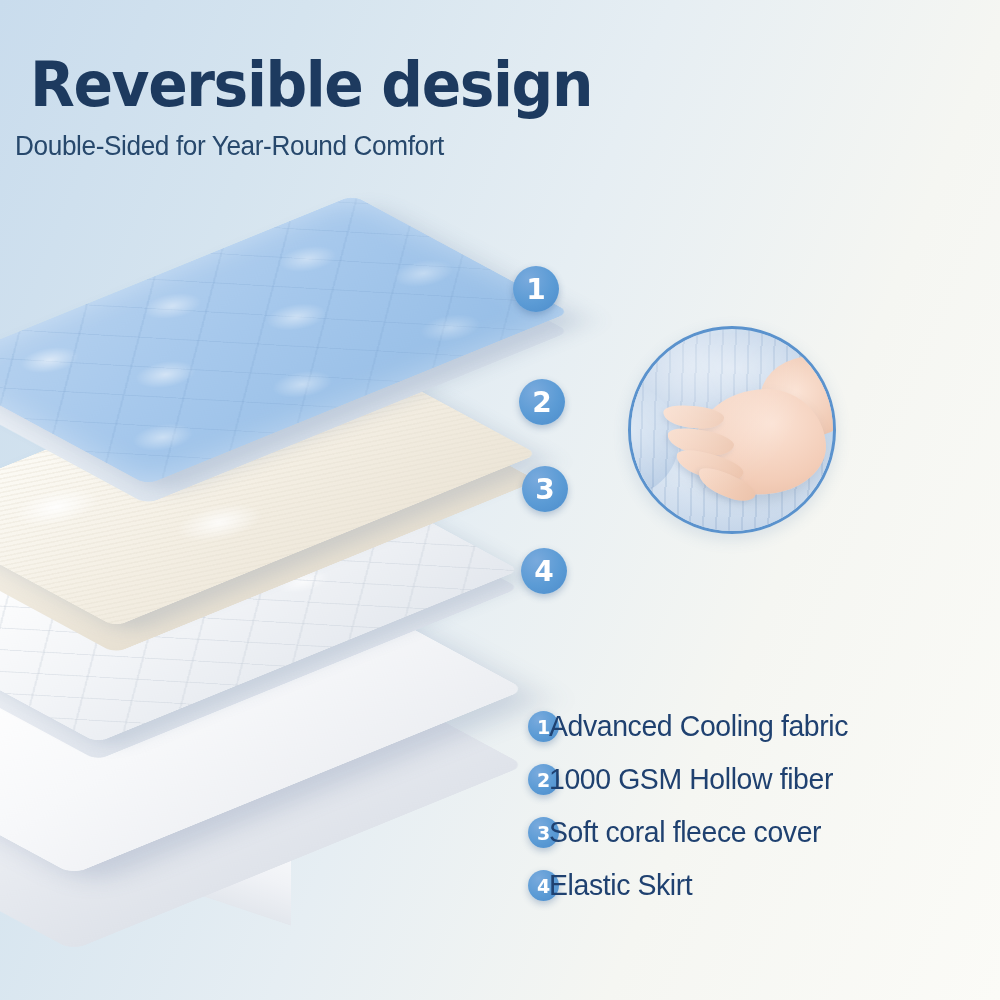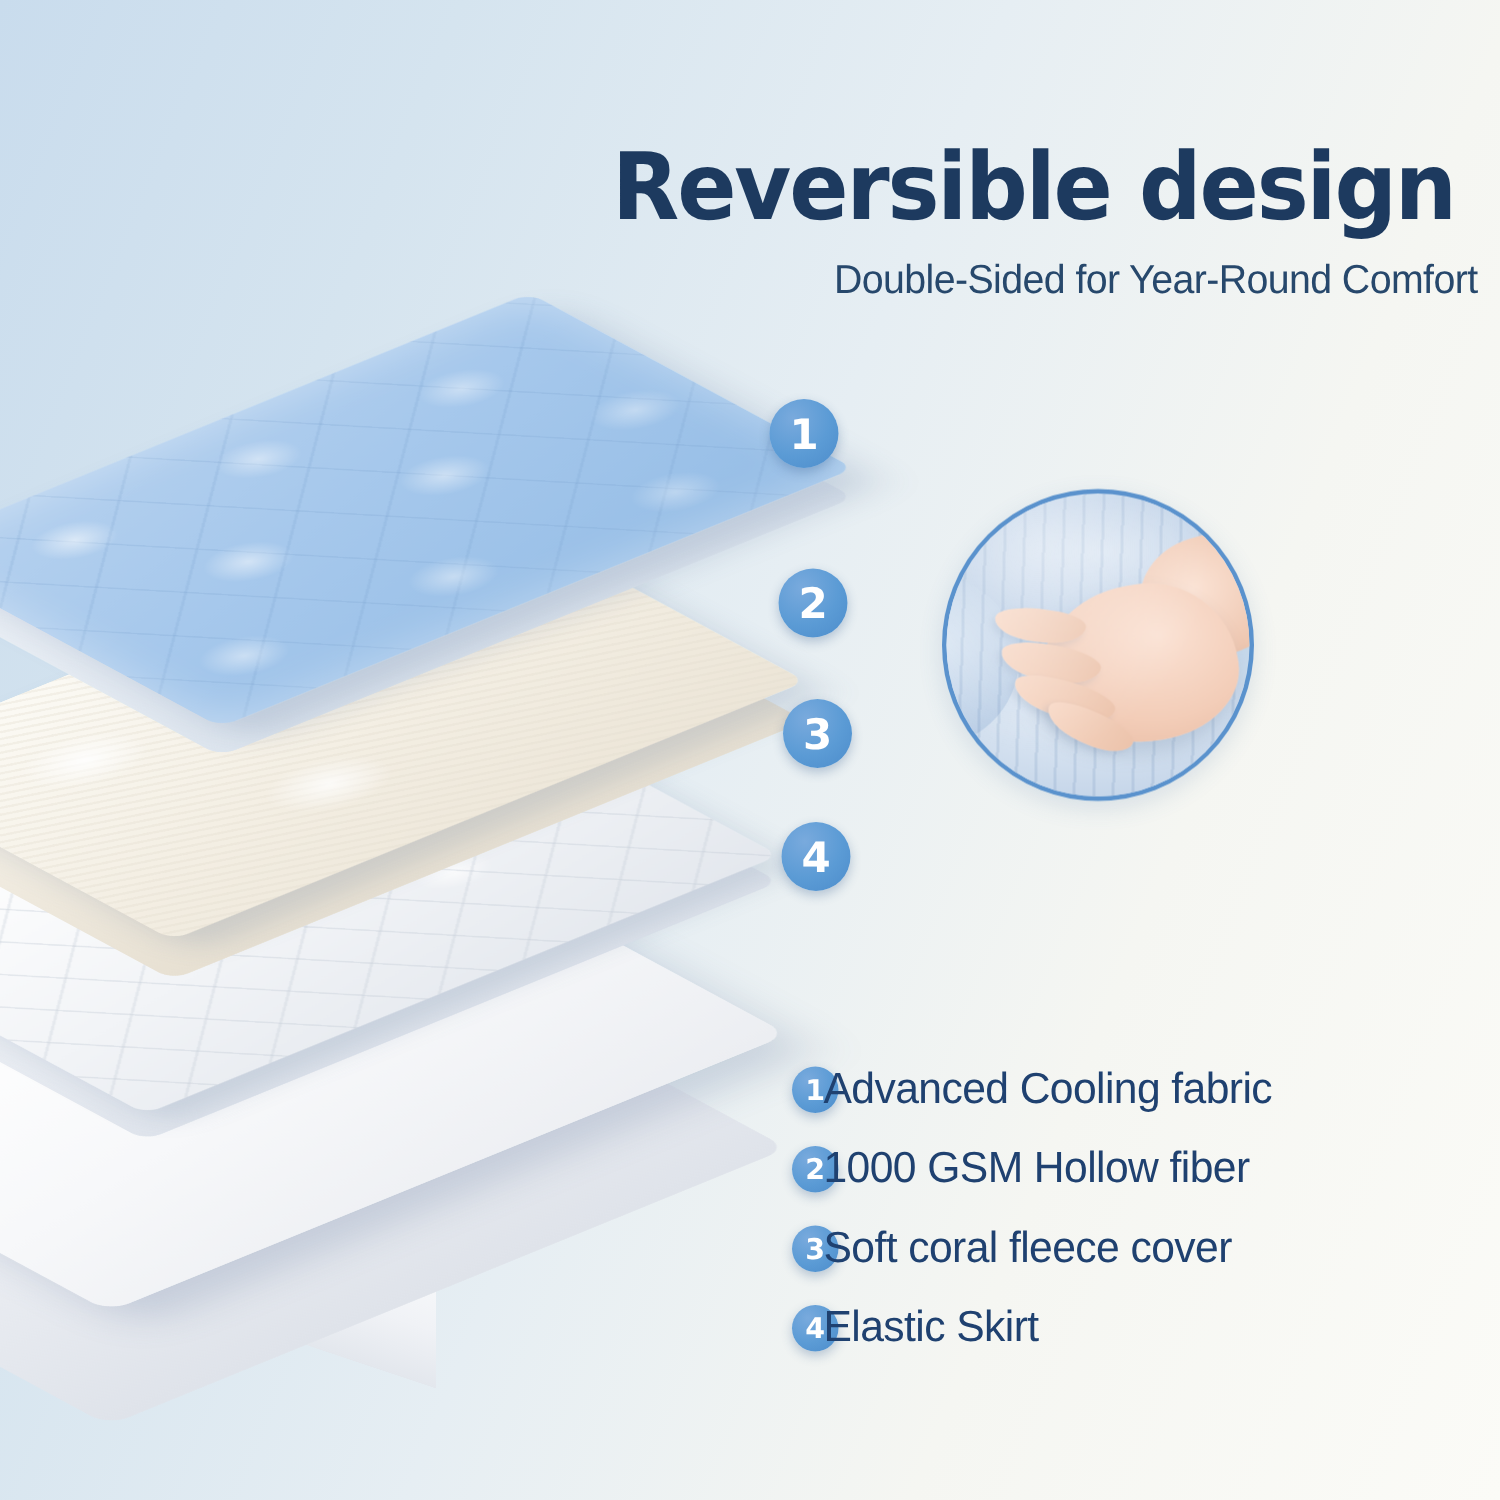--- a/index.html
+++ b/index.html
@@ -5,21 +5,21 @@
   * { margin:0; padding:0; box-sizing:border-box; }
   html,body { width:1000px; height:1000px; }
   body {
     font-family:"Liberation Sans", sans-serif;
     position:relative; overflow:hidden;
     background:linear-gradient(112deg,#c9dced 0%,#d5e4ef 22%,#e6eef3 48%,#f5f6f2 72%,#fbfbf7 100%);
   }
   .stage { position:absolute; inset:0; }
 
   
-  .header { position:absolute; top:52px; left:0; width:100%; text-align:right;margin-top:40px; }
+  .header { position:absolute; top:52px; left:0; width:100%; text-align:left; }
   .title {
     font-family:"DejaVu Sans", sans-serif;
     font-size:62px; font-weight:700; letter-spacing:-1.5px;
     color:#1d3a5f; line-height:1.05;
     transform:scaleX(0.94); transform-origin:center;
   }
   .subtitle {
     margin-top:14px; font-size:27px; font-weight:400;
     color:#27486c; letter-spacing:-0.4px;
     transform:scaleX(0.97); transform-origin:center;

